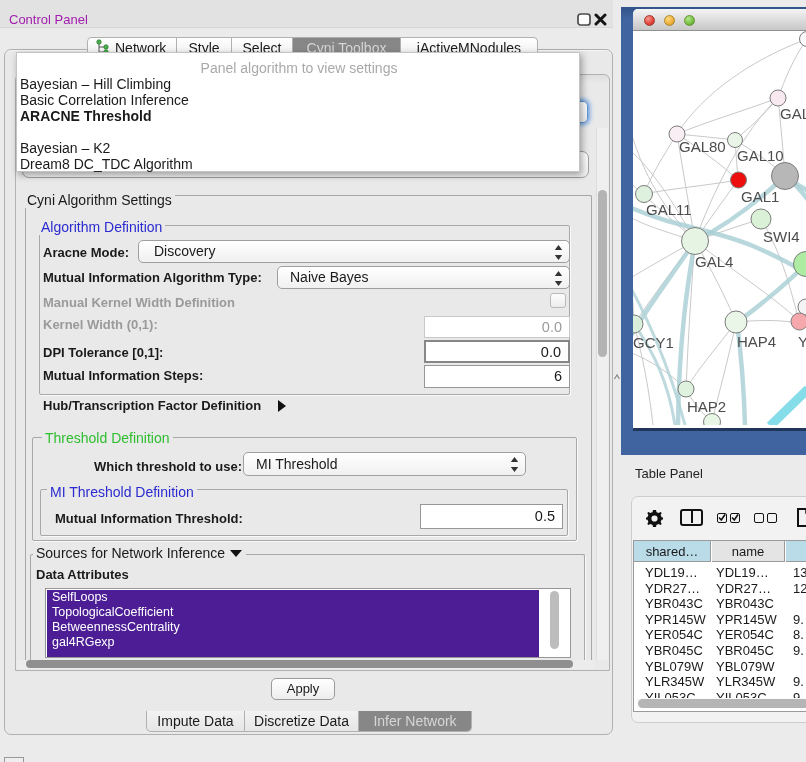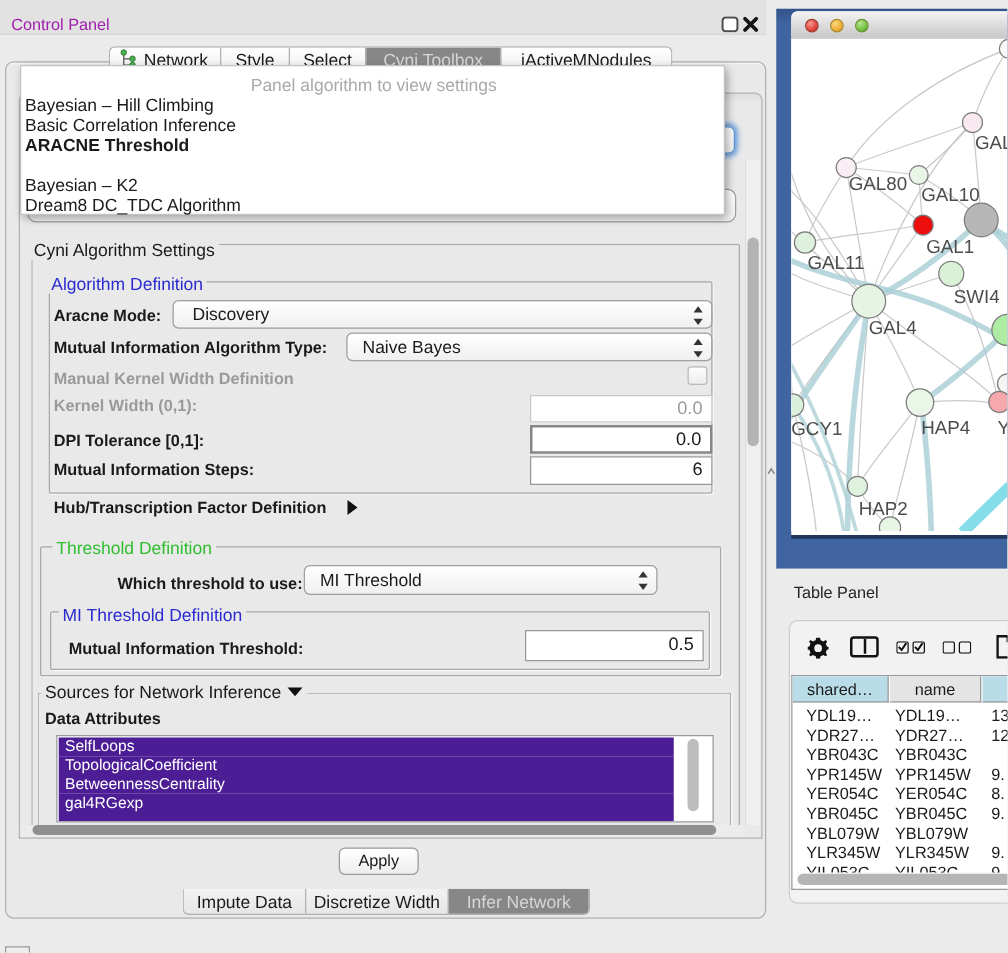--- a/index.html
+++ b/index.html
@@ -148,21 +148,21 @@
   <div class="lrow" style="top:1px;">SelfLoops</div>
   <div class="lrow" style="top:16px;">TopologicalCoefficient</div>
   <div class="lrow" style="top:31px;">BetweennessCentrality</div>
   <div class="lrow" style="top:46px; height:22px;">gal4RGexp</div>
   <div id="dl-thumb"></div>
 </div>
 <div class="abs" id="apply">Apply</div>
 
 <div class="abs" id="btabbar">
   <div class="seg" style="width:98px;">Impute Data</div>
-  <div class="seg" style="width:114px;">Discretize Width</div>
+  <div class="seg" style="width:114px;">Discretize Data</div>
   <div class="seg sel" style="width:112px; border-right:none;">Infer Network</div>
 </div>
 
 <div class="abs" id="desktop"></div>
 <div class="abs" id="netwin">
   <div class="abs" id="nettitle"></div>
   <div class="tl" style="left:11px; background:radial-gradient(circle at 35% 30%, #f49a8e, #e3443a 60%, #b03028); border:1px solid #a03b30;"></div>
   <div class="tl" style="left:31px; background:radial-gradient(circle at 35% 30%, #fad87e, #eeaf3b 60%, #c08a20); border:1px solid #ad8a2c;"></div>
   <div class="tl" style="left:51px; background:radial-gradient(circle at 35% 30%, #b5e68e, #76c043 60%, #549426); border:1px solid #6a9432;"></div>
   <div class="abs" id="netcanvas">

